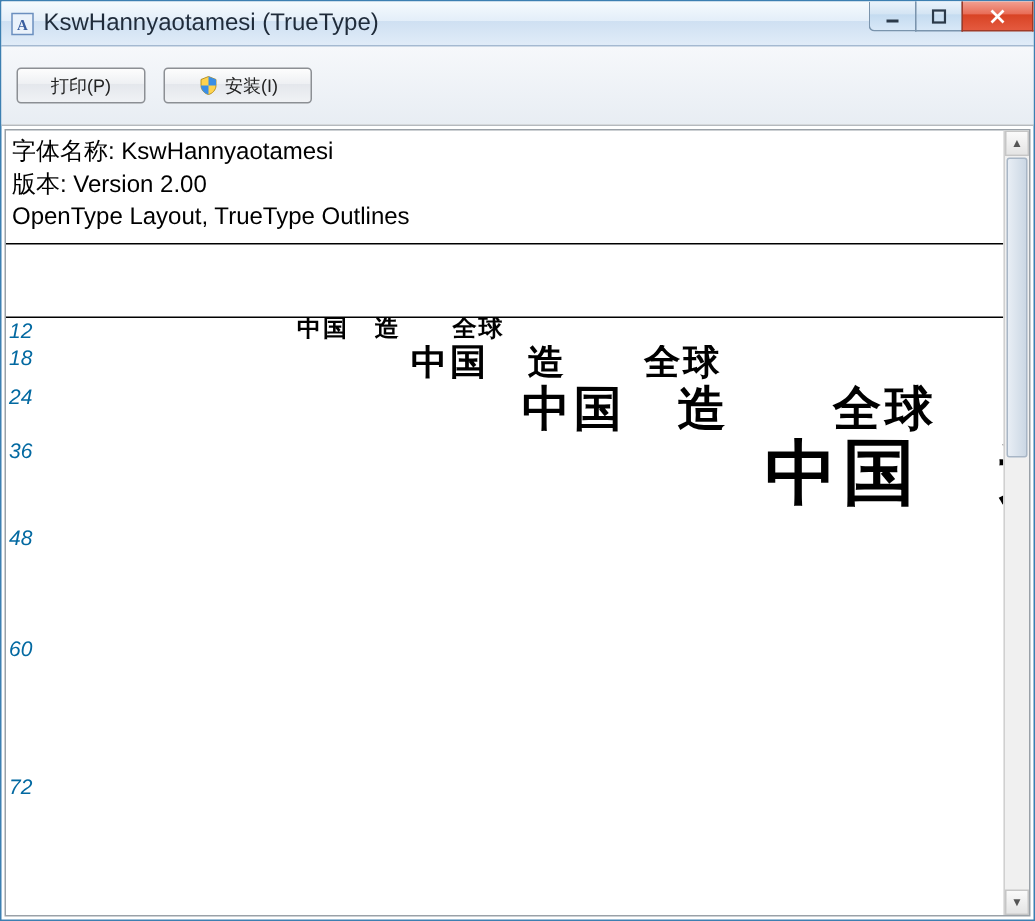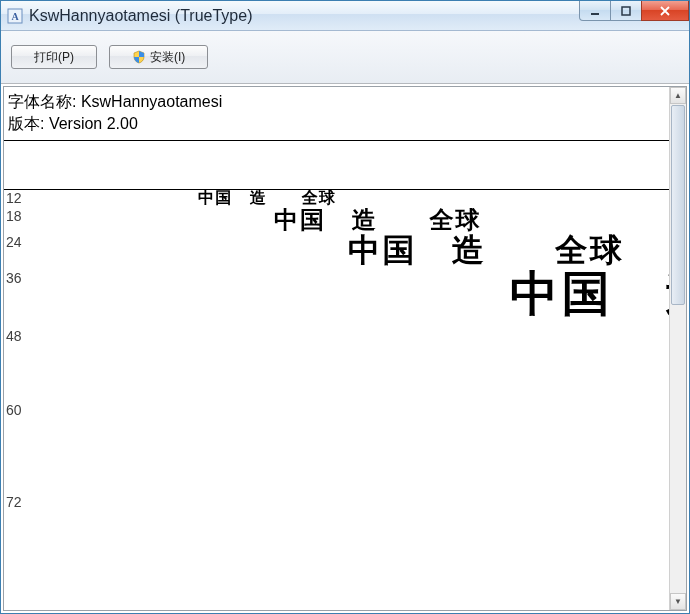--- a/index.html
+++ b/index.html
@@ -148,22 +148,23 @@
     .row {
       display: flex;
       align-items: flex-start;
       overflow: hidden;
       white-space: nowrap;
     }
     .sizelabel {
       width: 26px;
       padding-left: 2px;
       font-size: 14px;
-      color: #404040;
+      color: #0369a1;
       flex-shrink: 0;
+      font-style: italic;
     }
     .sample {
       font-family: "KaiTi","STKaiti","楷体","MS Mincho","SimSun",serif;
       font-weight: bold;
       letter-spacing: 0.08em;
       white-space: nowrap;
       color: #000;
       line-height: 1;
     }
     .row12 { height: 18px; }
@@ -229,20 +230,21 @@
       <span>安装(I)</span>
     </button>
   </div>
 
   <div class="content">
     <div class="content-inner">
 
       <div class="meta">
         <div>字体名称: KswHannyaotamesi</div>
         <div>版本: Version 2.00</div>
+        <div>OpenType Layout, TrueType Outlines</div>
       </div>
       <hr class="hr">
 
       <div class="samples">
 
         <div class="row row12">
           <div class="sizelabel">12</div>
           <div class="sample">中国　造　　全球</div>
         </div>
         <div class="row row18">

